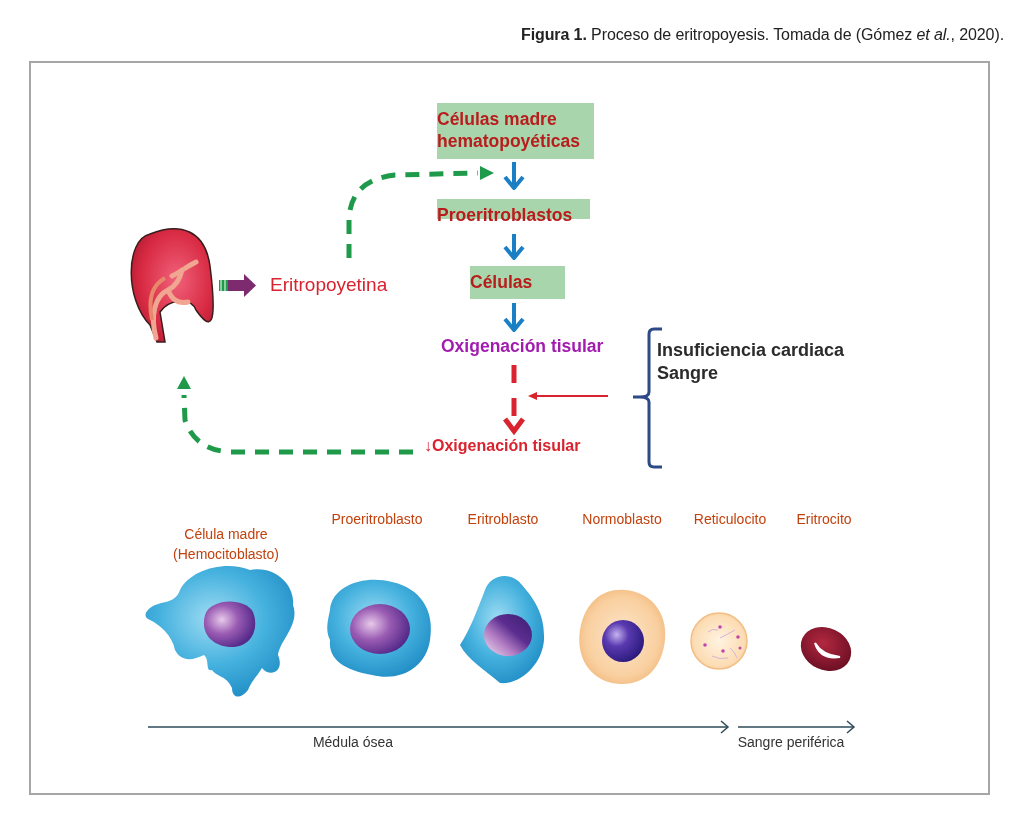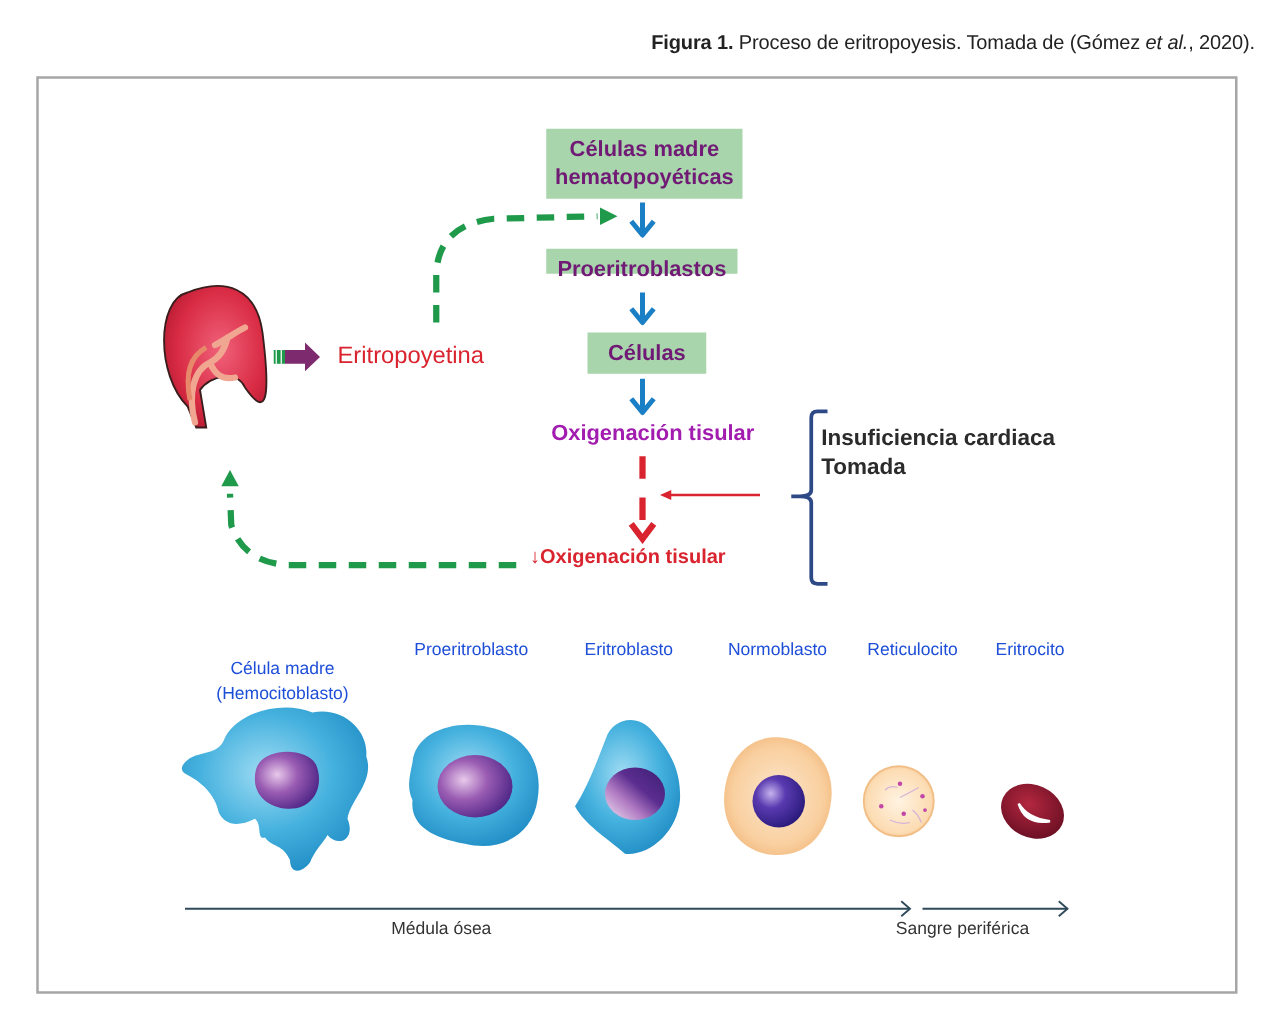--- a/index.html
+++ b/index.html
@@ -2,24 +2,24 @@
 <html><head>
 <meta charset="utf-8">
 <style>
   html, body { margin: 0; padding: 0; background: #ffffff; }
   body { width: 1024px; height: 828px; position: relative; overflow: hidden;
          font-family: "Liberation Sans", "DejaVu Sans", sans-serif; color: #2b2b2b; }
   .caption { position: absolute; right: 20px; top: 26px; font-size: 16px; color: #222; white-space: nowrap; letter-spacing: -0.1px; }
   .caption b { font-weight: bold; }
   .caption i { font-style: italic; }
   .frame { position: absolute; left: 29px; top: 61px; width: 961px; height: 734px; border: 2px solid #a6a6a6; box-sizing: border-box; }
-  .box { position: absolute; background: #a8d5ac; color: #701a75; font-weight: bold; text-align: center;
+  .box { position: absolute; background: #a8d5ac; color: #b91c1c; font-weight: bold; text-align: left;
          font-family: "Liberation Sans Narrow", "Liberation Sans", sans-serif; font-stretch: condensed; }
   .lbl { position: absolute; white-space: nowrap; font-weight: bold; }
-  .cell-lbl { position: absolute; font-size: 14px; color: #1d4ed8; text-align: center; white-space: nowrap; transform: translateX(-50%); line-height: 20px; }
+  .cell-lbl { position: absolute; font-size: 14px; color: #c2410c; text-align: center; white-space: nowrap; transform: translateX(-50%); line-height: 20px; }
   svg.layer { position: absolute; left: 0; top: 0; }
   .cond-list { position: absolute; left: 657px; top: 339px; font-size: 18px; font-weight: bold; color: #2b2b2b; line-height: 23.4px; }
   .cond-list div { white-space: nowrap; }
   .axis-lbl { position: absolute; font-size: 14px; color: #333; white-space: nowrap; transform: translateX(-50%); }
 </style>
 </head>
 <body>
 
 <div class="caption">
   <b>Figura 1.</b><span> Proceso de eritropoyesis. Tomada de (Gómez </span><i>et al.</i><span>, 2020).</span>
@@ -173,27 +173,27 @@
 <div class="box" style="left:470px; top:266px; width:95px; height:33px; font-size:17.5px; line-height:33px;">
   <span>Células</span>
 </div>
 
 <div class="lbl" style="left:441px; top:336px; font-size:17.5px; color:#a21caf;">Oxigenación tisular</div>
 <div class="lbl" style="left:424px; top:437px; font-size:16px; color:#d9232e;">↓Oxigenación tisular</div>
 <div class="lbl" style="left:270px; top:274px; font-size:19px; font-weight:normal; color:#d9232e;">Eritropoyetina</div>
 
 <div class="cond-list">
   <div>Insuficiencia cardiaca</div>
-  <div>Tomada</div>
+  <div>Sangre</div>
 </div>
 
 <div class="cell-lbl" style="left:226px; top:524px;">
   <div>Célula madre</div>
   <div>(Hemocitoblasto)</div>
 </div>
 <div class="cell-lbl" style="left:377px; top:509px;">Proeritroblasto</div>
 <div class="cell-lbl" style="left:503px; top:509px;">Eritroblasto</div>
 <div class="cell-lbl" style="left:622px; top:509px;">Normoblasto</div>
 <div class="cell-lbl" style="left:730px; top:509px;">Reticulocito</div>
 <div class="cell-lbl" style="left:824px; top:509px;">Eritrocito</div>
 
 <div class="axis-lbl" style="left:353px; top:734px;">Médula ósea</div>
-<div class="axis-lbl" style="left:770px; top:734px;text-align:center;">Sangre periférica</div>
+<div class="axis-lbl" style="left:791px; top:734px;text-align:center;">Sangre periférica</div>
 
 </body></html>

